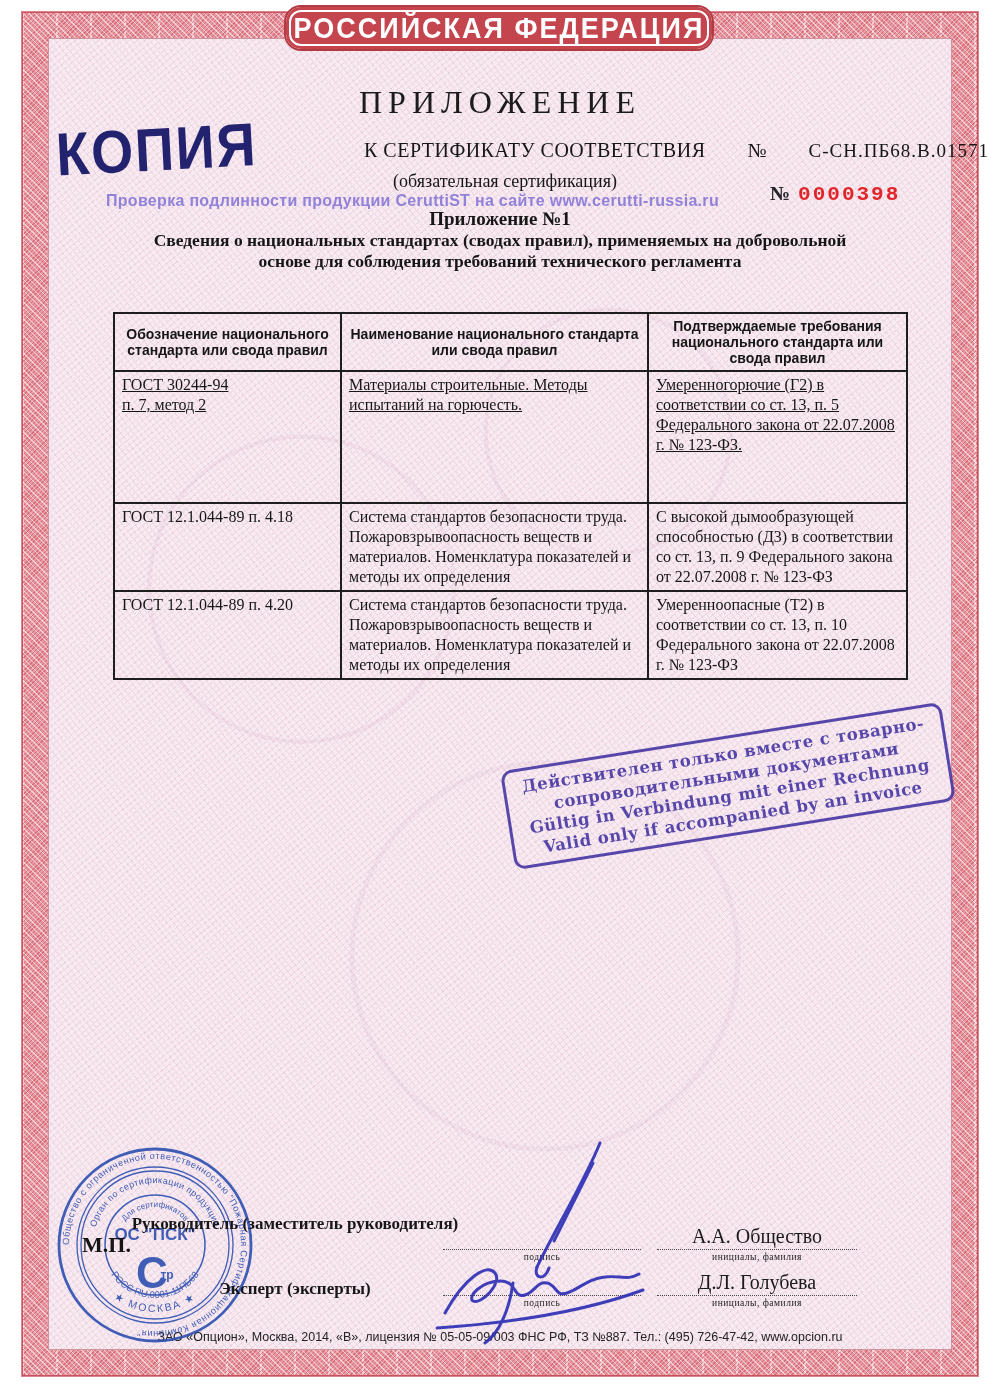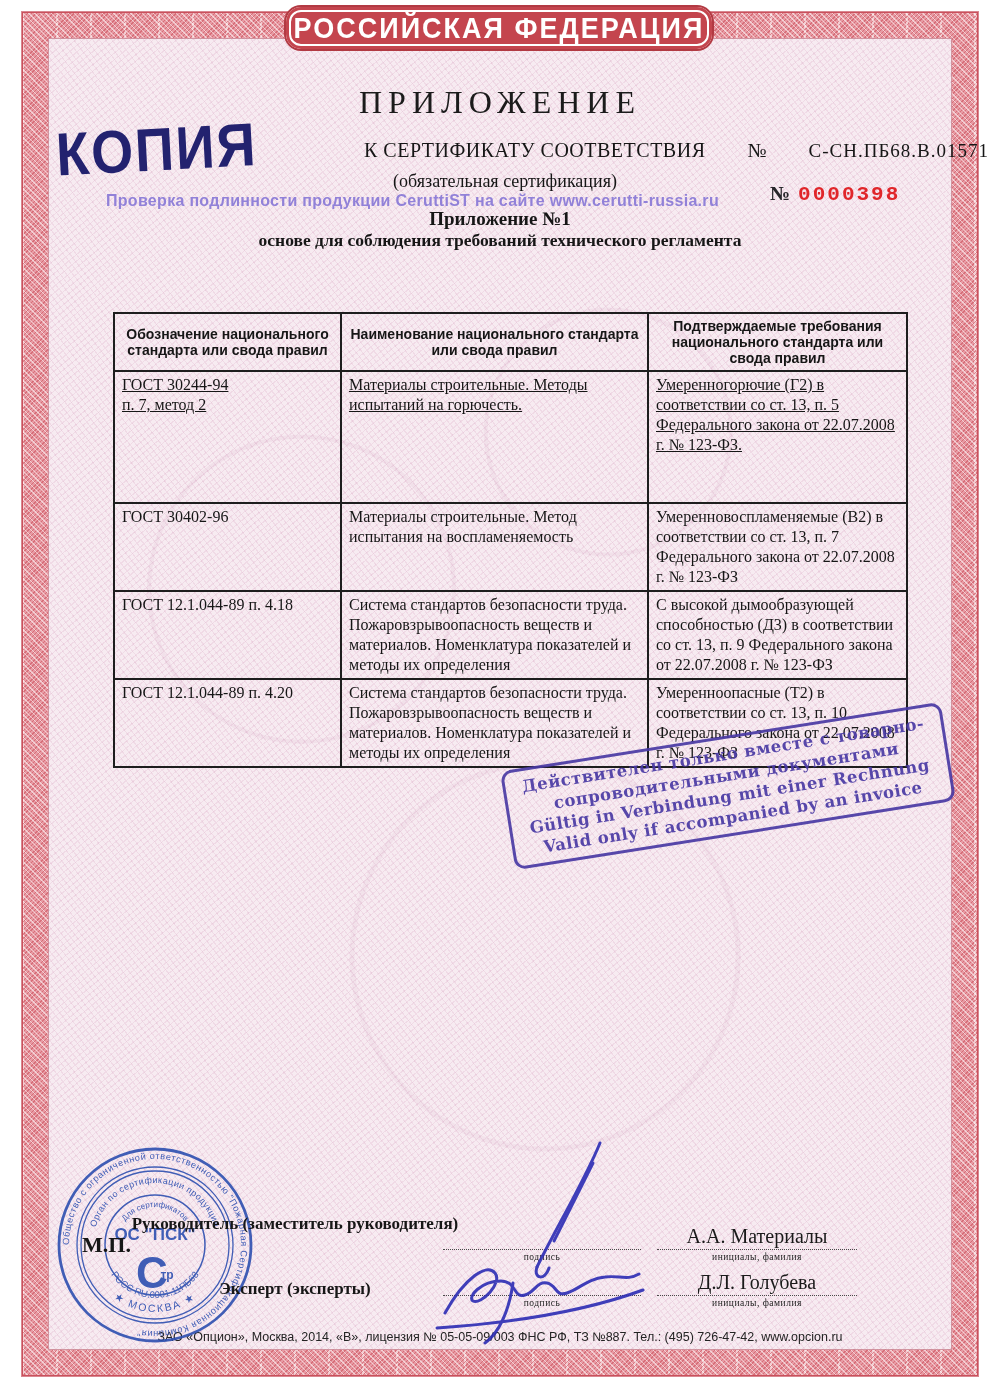--- a/index.html
+++ b/index.html
@@ -108,20 +108,21 @@
   <div class="verify-line">Проверка подлинности продукции CeruttiST на сайте www.cerutti-russia.ru</div>
 
   <div class="serial">
     <span class="pfx">№</span>
     <span class="digits">0000398</span>
   </div>
 
   <div class="appendix-no">Приложение №1</div>
 
   <div class="descr">
+    <div>Сведения о национальных стандартах (сводах правил), применяемых на добровольной</div>
     <div>основе для соблюдения требований технического регламента</div>
   </div>
 
   <table class="std-table">
     <colgroup>
         <col>
         <col>
         <col>
       </colgroup>
     <thead>
@@ -132,25 +133,20 @@
       </tr>
     </thead>
     <tbody>
         <tr>
           <td>ГОСТ 30244-94
 п. 7, метод 2</td>
           <td>Материалы строительные. Методы испытаний на горючесть.</td>
           <td>Умеренногорючие (Г2) в соответствии со ст. 13, п. 5 Федерального закона от 22.07.2008 г. № 123-ФЗ.</td>
         </tr>
         <tr>
-          <td>ГОСТ 30402-96</td>
-          <td>Материалы строительные. Метод испытания на воспламеняемость</td>
-          <td>Умеренновоспламеняемые (В2) в соответствии со ст. 13, п. 7 Федерального закона от 22.07.2008 г. № 123-ФЗ</td>
-        </tr>
-        <tr>
           <td>ГОСТ 12.1.044-89 п. 4.18</td>
           <td>Система стандартов безопасности труда. Пожаровзрывоопасность веществ и материалов. Номенклатура показателей и методы их определения</td>
           <td>С высокой дымообразующей способностью (Д3) в соответствии со ст. 13, п. 9 Федерального закона от 22.07.2008 г. № 123-ФЗ</td>
         </tr>
         <tr>
           <td>ГОСТ 12.1.044-89 п. 4.20</td>
           <td>Система стандартов безопасности труда. Пожаровзрывоопасность веществ и материалов. Номенклатура показателей и методы их определения</td>
           <td>Умеренноопасные (Т2) в соответствии со ст. 13, п. 10 Федерального закона от 22.07.2008 г. № 123-ФЗ</td>
         </tr>
       </tbody>
@@ -201,21 +197,21 @@
 
   <div class="mp">М.П.</div>
 
   <div class="role-labels">
     <div>Руководитель (заместитель руководителя)</div>
   </div>
   <div class="expert-label">Эксперт (эксперты)</div>
 
   <div class="sig-line" style="left:443px;top:1249px;width:198px;"></div>
   <div class="sig-caption" style="left:443px;top:1252px;width:198px;">подпись</div>
-  <div class="sig-name" style="left:657px;top:1225px;width:200px;">А.А. Материалы</div>
+  <div class="sig-name" style="left:657px;top:1225px;width:200px;">А.А. Общество</div>
   <div class="sig-line" style="left:657px;top:1249px;width:200px;"></div>
   <div class="sig-caption" style="left:657px;top:1252px;width:200px;">инициалы, фамилия</div>
 
   <div class="sig-line" style="left:443px;top:1295px;width:198px;"></div>
   <div class="sig-caption" style="left:443px;top:1298px;width:198px;">подпись</div>
   <div class="sig-name" style="left:657px;top:1271px;width:200px;">Д.Л. Голубева</div>
   <div class="sig-line" style="left:657px;top:1295px;width:200px;"></div>
   <div class="sig-caption" style="left:657px;top:1298px;width:200px;">инициалы, фамилия</div>
 
   <svg class="handsig" viewBox="0 0 240 215">

